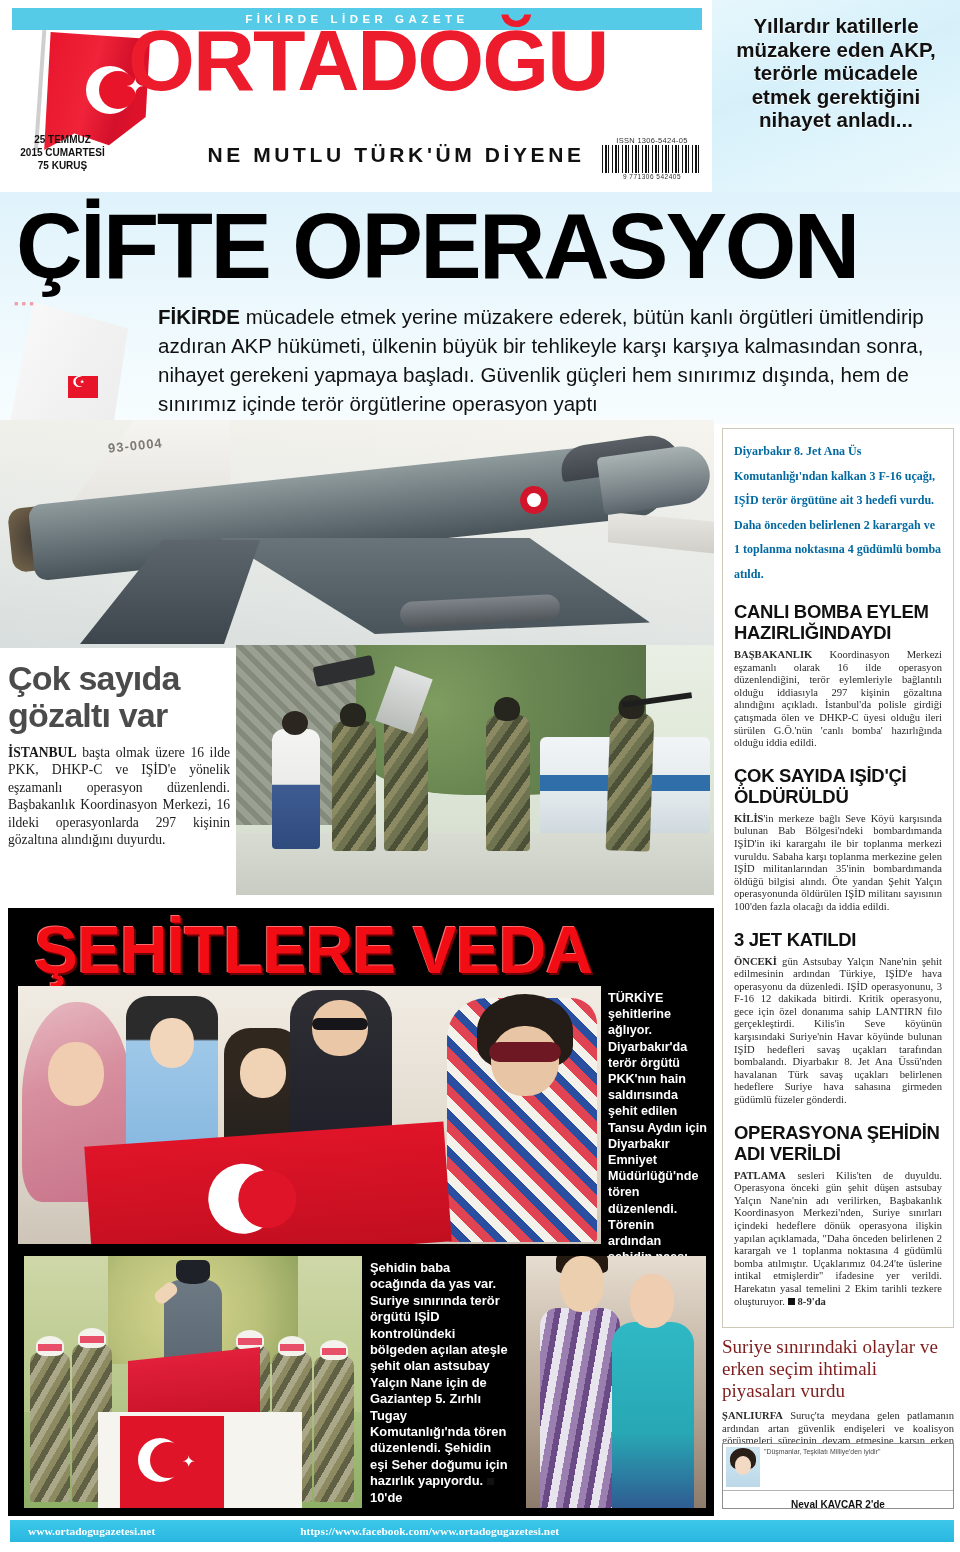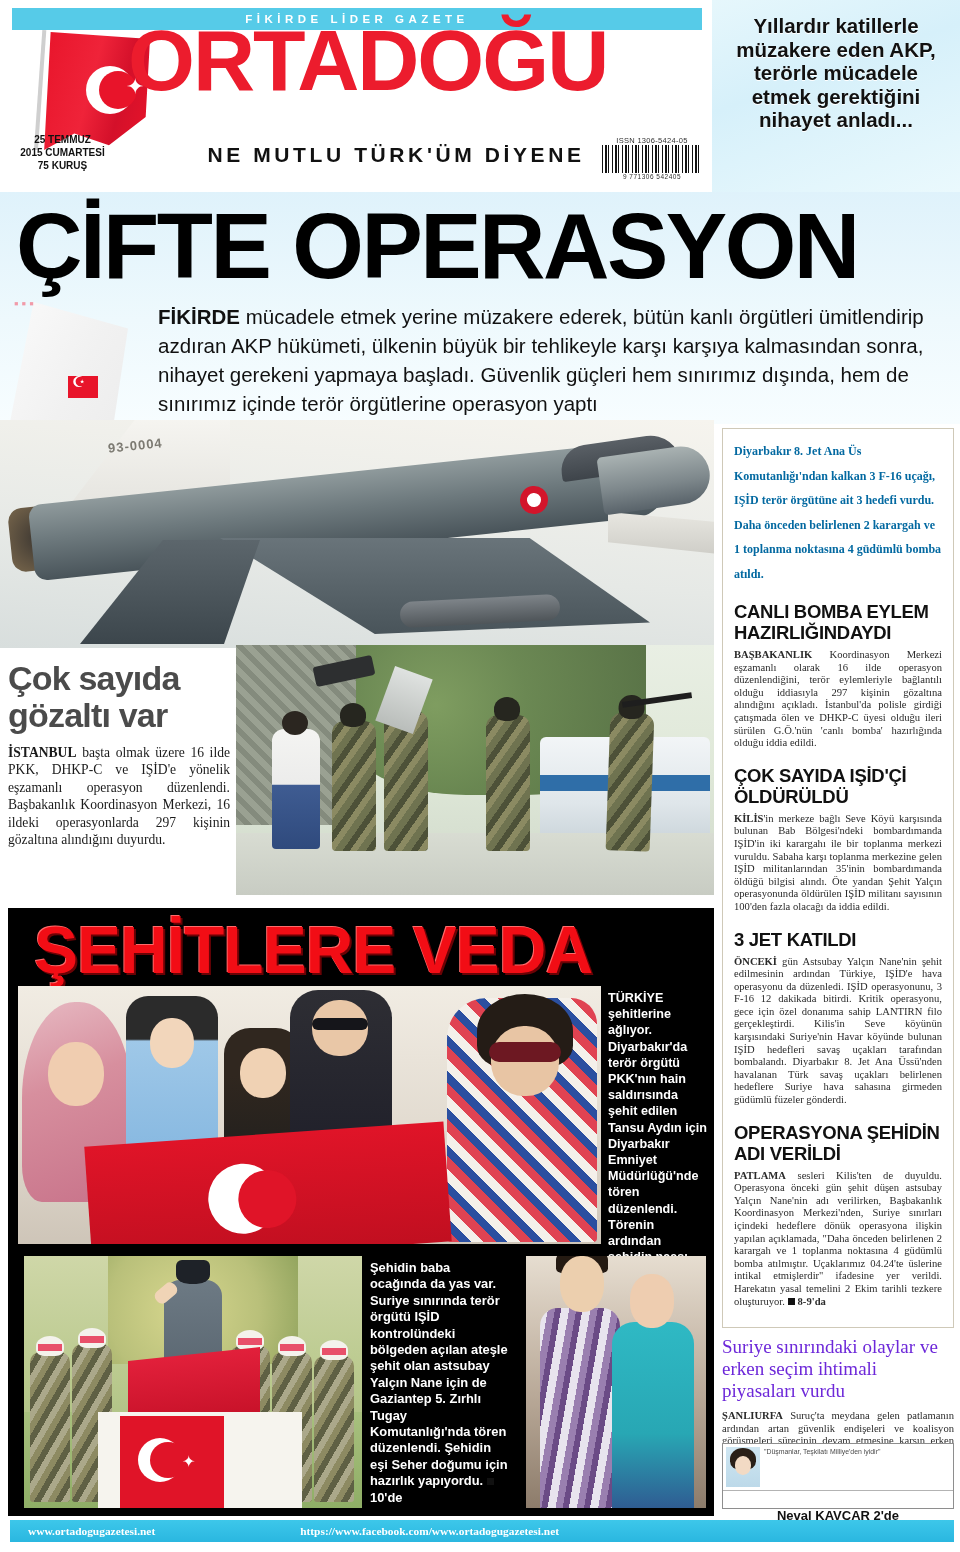--- a/index.html
+++ b/index.html
@@ -305,21 +305,21 @@
   .sb-p b { font-weight: bold; }
   .pagetag { font-weight: bold; white-space: nowrap; }
   .sq { display:inline-block; width:7px; height:7px; background:#111; margin-right:3px; }
 
   
   .market {
     position: absolute; left: 722px; top: 1336px; width: 232px;
   }
   .market-h {
     font-family: "Liberation Serif", serif;
-    font-size: 19px; color: #6d28d9; line-height: 22px;
+    font-size: 19px; color: #7f1d1d; line-height: 22px;
   }
   .market-p {
     margin-top: 8px;
     font-family: "Liberation Serif", serif;
     font-size: 10.6px; color: #2a2a2a; line-height: 12.6px;
     text-align: justify;
   }
   .market-p b { font-weight: bold; }
 
   
@@ -349,21 +349,21 @@
   .col-face.male .hair { background:#5e544a; height:13px; }
   .col-face.male .suit {
     position:absolute; left:2px; bottom:0; width:30px; height:14px;
     background:#1f1f24; clip-path: polygon(0% 100%,26% 0%,74% 0%,100% 100%);
   }
   .col-quote {
     font-size: 6.9px; color: #4a4a4a; line-height: 9.2px; flex: 1;
   }
   .col-name {
     border-top: 1px solid #b3b3b3; text-align: center;
-    font-size: 13px; font-weight: bold; color: #111; padding: 17px 0 3px 0;
+    font-size: 10px; font-weight: bold; color: #111; padding: 8px 0 3px 0;
   }
 
   
   .veda {
     position: absolute; left: 8px; top: 908px; width: 706px; height: 608px;
     background: #000000;
     overflow: hidden;
   }
   .veda-title {
     position: absolute; left: 26px; top: 4px;

